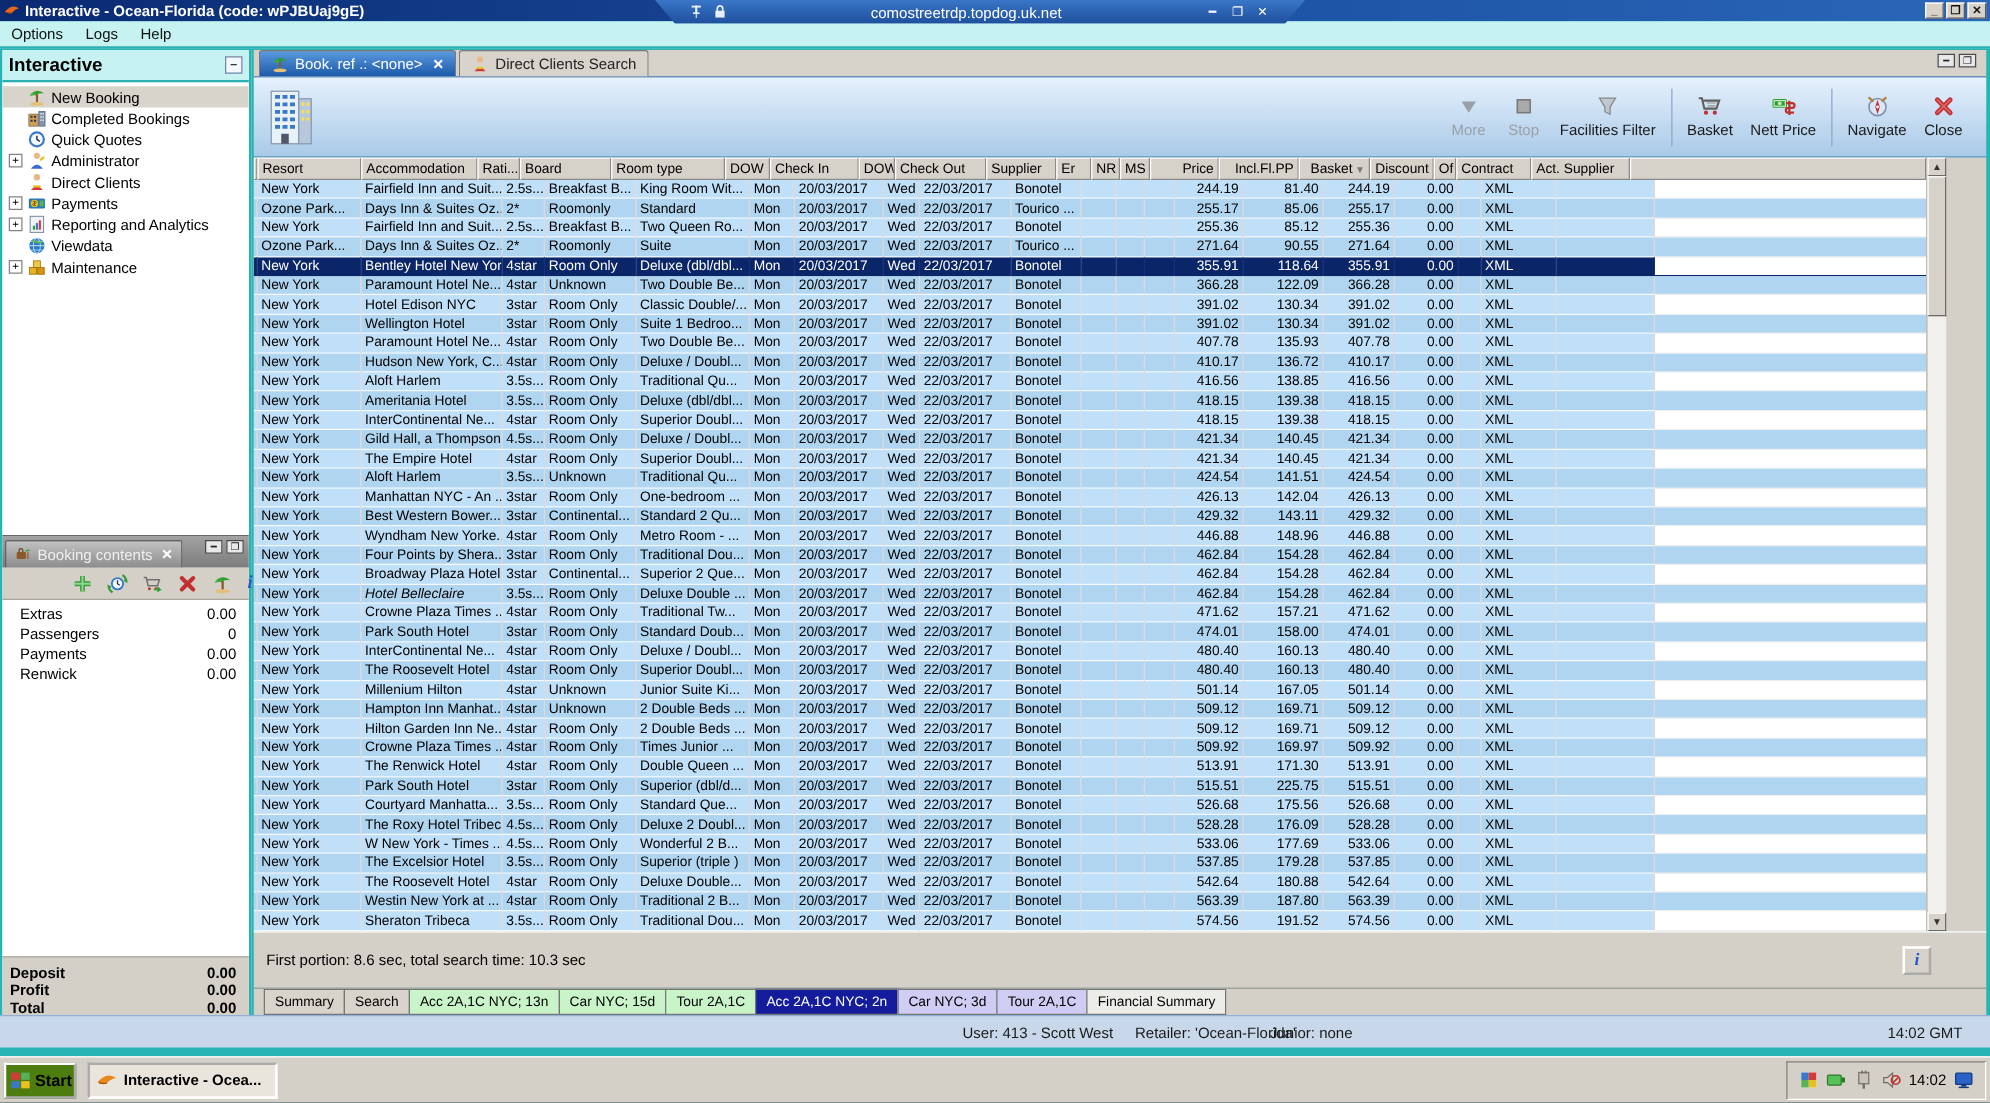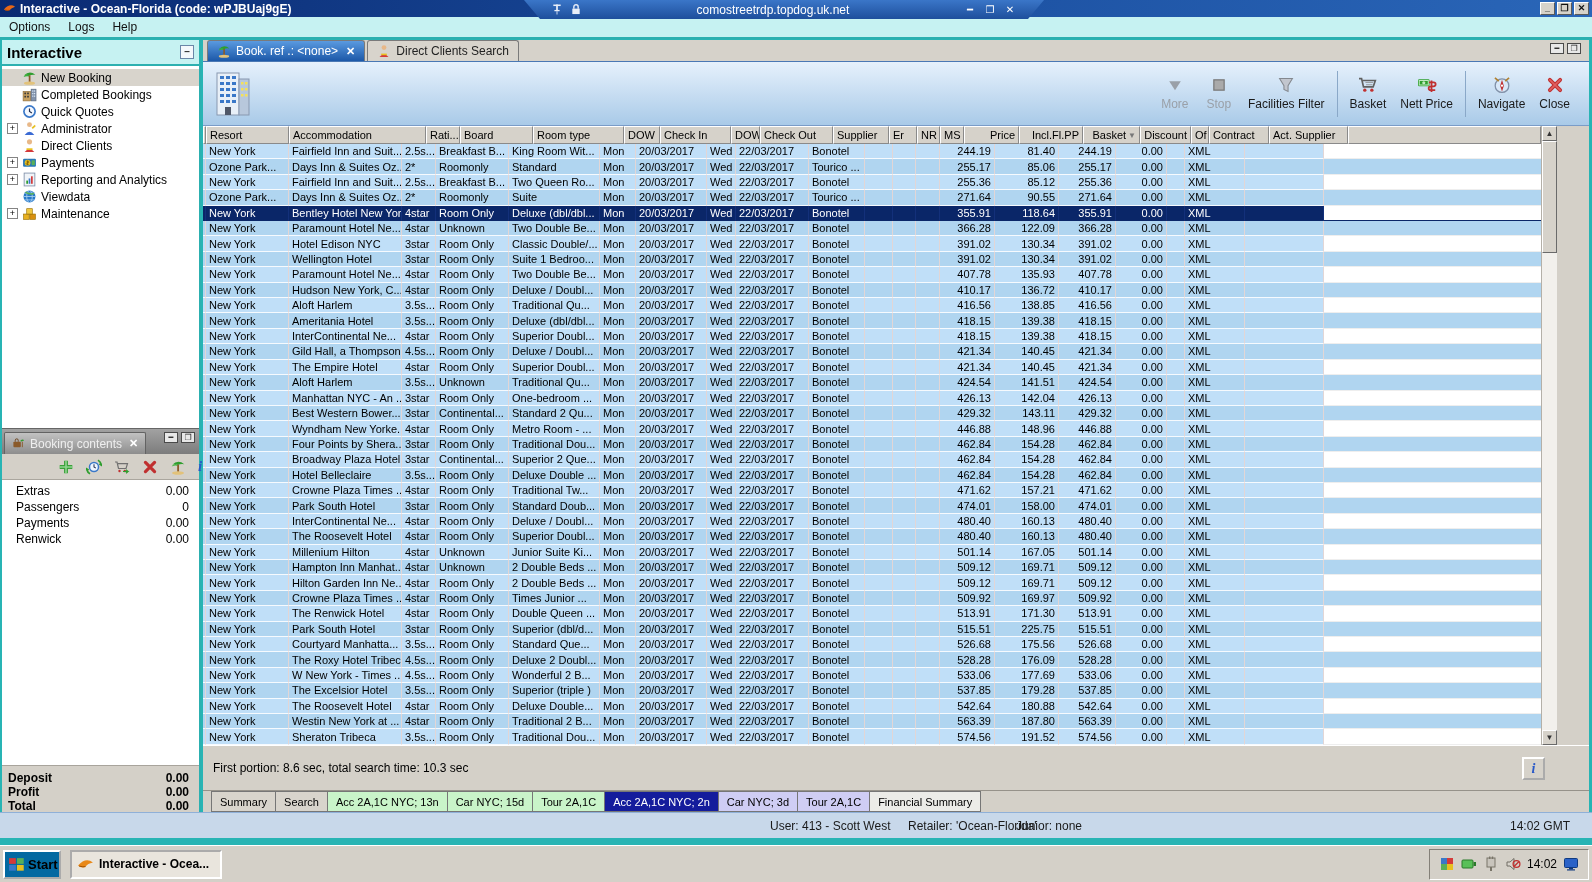--- a/index.html
+++ b/index.html
@@ -125,21 +125,21 @@
   .btab.purple{background:#cfcdf4}
   .btab.plain{background:#ecece8}
   .btab.sel{background:#141c9c;color:#fff}
 
   .statusbar{position:absolute;left:0;right:0;bottom:44px;height:26px;background:#c8d8ea;border-top:1px solid #8fb0d8;
     font-size:12px;color:#1a1a1a}
   .sb{position:absolute;top:0;line-height:26px}
 
   .taskbar{position:absolute;left:0;right:0;bottom:0;height:37px;background:#d4d0c8;border-top:1px solid #fff;
     display:flex;align-items:center;padding:0 3px}
-  .start-btn{width:58px;height:29px;border:2px outset #fff;background:#0369a1;display:flex;align-items:center;
+  .start-btn{width:58px;height:29px;border:2px outset #fff;background:#4d7c0f;display:flex;align-items:center;
     gap:3px;font-weight:bold;font-size:13px;padding:0 3px;color:#000}
   .task-btn{width:152px;height:29px;border:2px inset #fff;background:#e9e5dd;display:flex;align-items:center;
     gap:5px;font-weight:bold;font-size:12px;padding:0 5px;margin-left:9px;color:#000}
   .task-btn .ic,.start-btn .ic{width:17px;height:17px}
   .tray{margin-left:auto;height:31px;border:1px solid;border-color:#848078 #fff #fff #848078;
     display:flex;align-items:center;gap:6px;padding:0 9px;font-size:12px;color:#000}
   .tray .ic{width:16px;height:16px}
 </style>
 </head>
 <body>
@@ -535,21 +535,21 @@
         </div>
     </div>
 
 
     <div class="grid-wrap">
       <div class="grid-header" id="grid-header">
           <div class="hcell lead"></div>
           <div class="hcell" style="width: 83px;">
             <span>Resort</span>
           </div>
-          <div class="hcell" style="width: 137px;">
+          <div class="hcell" style="width: 93px;">
             <span>Accommodation</span>
           </div>
           <div class="hcell" style="width: 34px;">
             <span>Rati...</span>
           </div>
           <div class="hcell" style="width: 73px;">
             <span>Board</span>
           </div>
           <div class="hcell" style="width: 91px;">
             <span>Room type</span>
@@ -1103,21 +1103,21 @@
             <div class="cell num" style="width: 57px;">462.84</div>
             <div class="cell num" style="width: 51px;">0.00</div>
             <div class="cell" style="width: 18px;"></div>
             <div class="cell" style="width: 60px;">XML</div>
             <div class="cell" style="width: 79px;"></div>
             <div class="cell fill"></div>
           </div>
           <div class="grow alt">
             <div class="cell lead"></div>
             <div class="cell" style="width: 83px;">New York</div>
-            <div class="cell" style="width: 113px;">Hotel Belleclaire</div>
+            <div class="cell" style="width: 113px; font-style: italic;">Hotel Belleclaire</div>
             <div class="cell" style="width: 34px;">3.5s...</div>
             <div class="cell" style="width: 73px;">Room Only</div>
             <div class="cell" style="width: 91px;">Deluxe Double ...</div>
             <div class="cell" style="width: 36px;">Mon</div>
             <div class="cell" style="width: 71px;">20/03/2017</div>
             <div class="cell" style="width: 29px;">Wed</div>
             <div class="cell" style="width: 73px;">22/03/2017</div>
             <div class="cell" style="width: 56px;">Bonotel</div>
             <div class="cell" style="width: 28px;"></div>
             <div class="cell" style="width: 23px;"></div>

